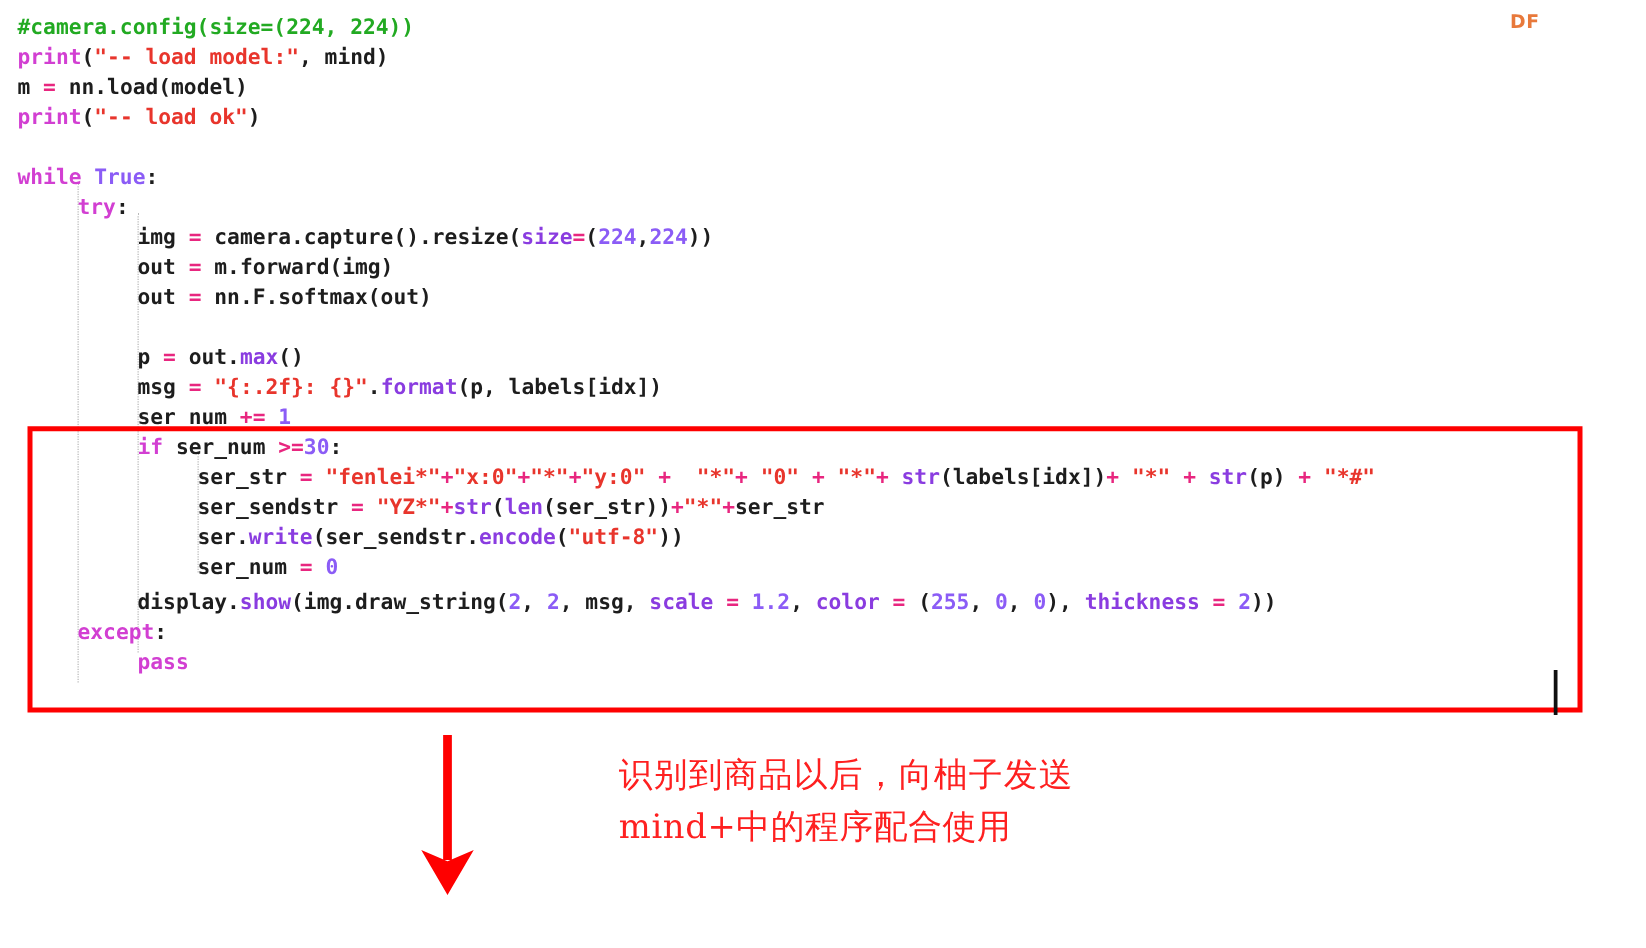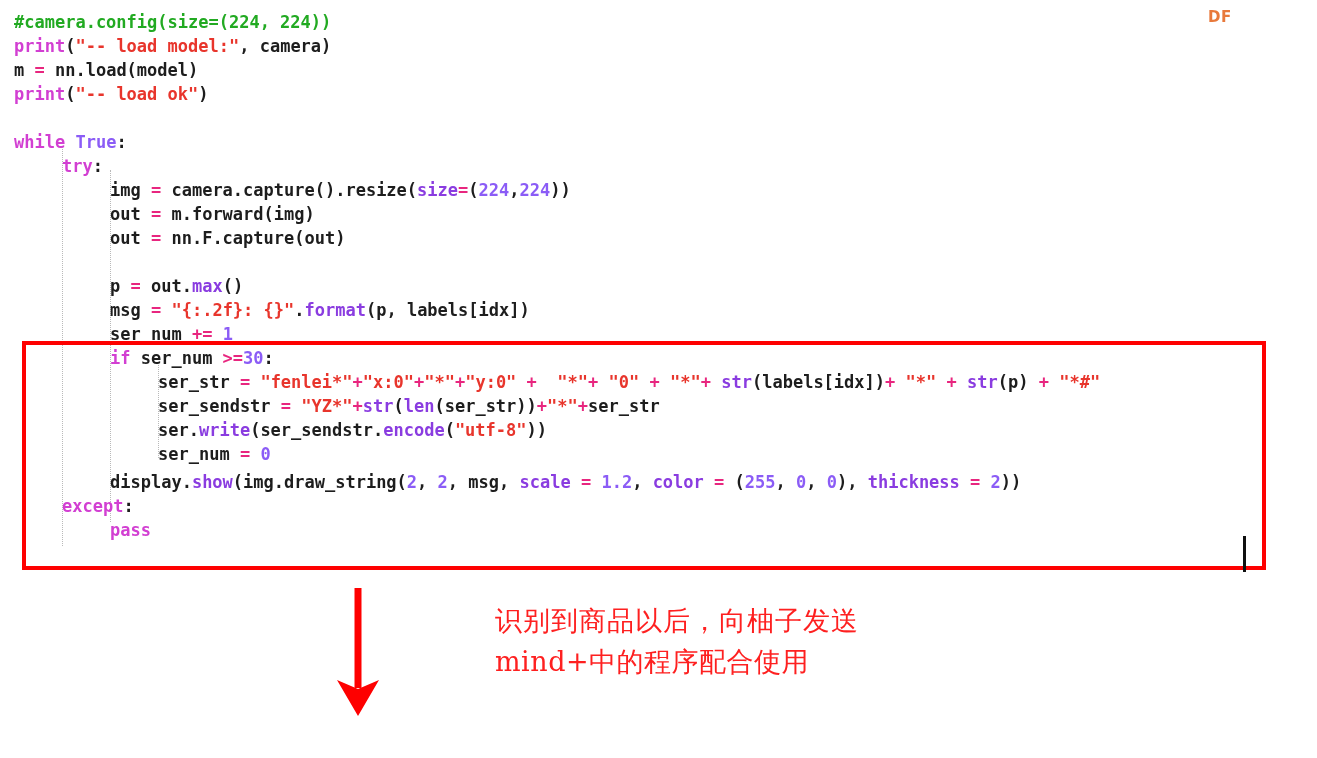--- a/index.html
+++ b/index.html
@@ -118,28 +118,28 @@
   }
 </style>
 </head>
 <body>
 
 <div id="code-area">
     <div class="indent-guide" style="left: 62px; top: 146px; height: 400px;"></div>
     <div class="indent-guide" style="left: 110px; top: 170px; height: 352px;"></div>
     <div class="indent-guide" style="left: 158px; top: 362px; height: 96px;"></div>
     <div class="code-line" style="top: 10px; left: 14px;"><span class="tok-comment">#camera.config(size=(224, 224))</span></div>
-    <div class="code-line" style="top: 34px; left: 14px;"><span class="tok-keyword">print</span><span class="tok-plain">(</span><span class="tok-string">"-- load model:"</span><span class="tok-plain">, camera)</span></div>
+    <div class="code-line" style="top: 34px; left: 14px;"><span class="tok-keyword">print</span><span class="tok-plain">(</span><span class="tok-string">"-- load model:"</span><span class="tok-plain">, mind)</span></div>
     <div class="code-line" style="top: 58px; left: 14px;"><span class="tok-plain">m </span><span class="tok-op">=</span><span class="tok-plain"> nn.load(model)</span></div>
     <div class="code-line" style="top: 82px; left: 14px;"><span class="tok-keyword">print</span><span class="tok-plain">(</span><span class="tok-string">"-- load ok"</span><span class="tok-plain">)</span></div>
     <div class="code-line" style="top: 130px; left: 14px;"><span class="tok-keyword">while </span><span class="tok-number">True</span><span class="tok-plain">:</span></div>
     <div class="code-line" style="top: 154px; left: 62px;"><span class="tok-keyword">try</span><span class="tok-plain">:</span></div>
     <div class="code-line" style="top: 178px; left: 110px;"><span class="tok-plain">img </span><span class="tok-op">=</span><span class="tok-plain"> camera.capture().resize(</span><span class="tok-func">size</span><span class="tok-op">=</span><span class="tok-plain">(</span><span class="tok-number">224</span><span class="tok-plain">,</span><span class="tok-number">224</span><span class="tok-plain">))</span></div>
     <div class="code-line" style="top: 202px; left: 110px;"><span class="tok-plain">out </span><span class="tok-op">=</span><span class="tok-plain"> m.forward(img)</span></div>
-    <div class="code-line" style="top: 226px; left: 110px;"><span class="tok-plain">out </span><span class="tok-op">=</span><span class="tok-plain"> nn.F.capture(out)</span></div>
+    <div class="code-line" style="top: 226px; left: 110px;"><span class="tok-plain">out </span><span class="tok-op">=</span><span class="tok-plain"> nn.F.softmax(out)</span></div>
     <div class="code-line" style="top: 274px; left: 110px;"><span class="tok-plain">p </span><span class="tok-op">=</span><span class="tok-plain"> out.</span><span class="tok-func">max</span><span class="tok-plain">()</span></div>
     <div class="code-line" style="top: 298px; left: 110px;"><span class="tok-plain">msg </span><span class="tok-op">=</span><span class="tok-plain"> </span><span class="tok-string">"{:.2f}: {}"</span><span class="tok-plain">.</span><span class="tok-func">format</span><span class="tok-plain">(p, labels[idx])</span></div>
     <div class="code-line" style="top: 322px; left: 110px;"><span class="tok-plain">ser_num </span><span class="tok-op">+=</span><span class="tok-plain"> </span><span class="tok-number">1</span></div>
     <div class="code-line" style="top: 346px; left: 110px;"><span class="tok-keyword">if </span><span class="tok-plain">ser_num </span><span class="tok-op">&gt;=</span><span class="tok-number">30</span><span class="tok-plain">:</span></div>
     <div class="code-line" style="top: 370px; left: 158px;"><span class="tok-plain">ser_str </span><span class="tok-op">=</span><span class="tok-plain"> </span><span class="tok-string">"fenlei*"</span><span class="tok-op">+</span><span class="tok-string">"x:0"</span><span class="tok-op">+</span><span class="tok-string">"*"</span><span class="tok-op">+</span><span class="tok-string">"y:0"</span><span class="tok-plain"> </span><span class="tok-op">+</span><span class="tok-plain">  </span><span class="tok-string">"*"</span><span class="tok-op">+</span><span class="tok-plain"> </span><span class="tok-string">"0"</span><span class="tok-plain"> </span><span class="tok-op">+</span><span class="tok-plain"> </span><span class="tok-string">"*"</span><span class="tok-op">+</span><span class="tok-plain"> </span><span class="tok-func">str</span><span class="tok-plain">(labels[idx])</span><span class="tok-op">+</span><span class="tok-plain"> </span><span class="tok-string">"*"</span><span class="tok-plain"> </span><span class="tok-op">+</span><span class="tok-plain"> </span><span class="tok-func">str</span><span class="tok-plain">(p) </span><span class="tok-op">+</span><span class="tok-plain"> </span><span class="tok-string">"*#"</span></div>
     <div class="code-line" style="top: 394px; left: 158px;"><span class="tok-plain">ser_sendstr </span><span class="tok-op">=</span><span class="tok-plain"> </span><span class="tok-string">"YZ*"</span><span class="tok-op">+</span><span class="tok-func">str</span><span class="tok-plain">(</span><span class="tok-func">len</span><span class="tok-plain">(ser_str))</span><span class="tok-op">+</span><span class="tok-string">"*"</span><span class="tok-op">+</span><span class="tok-plain">ser_str</span></div>
     <div class="code-line" style="top: 418px; left: 158px;"><span class="tok-plain">ser.</span><span class="tok-func">write</span><span class="tok-plain">(ser_sendstr.</span><span class="tok-func">encode</span><span class="tok-plain">(</span><span class="tok-string">"utf-8"</span><span class="tok-plain">))</span></div>
     <div class="code-line" style="top: 442px; left: 158px;"><span class="tok-plain">ser_num </span><span class="tok-op">=</span><span class="tok-plain"> </span><span class="tok-number">0</span></div>
     <div class="code-line" style="top: 470px; left: 110px;"><span class="tok-plain">display.</span><span class="tok-func">show</span><span class="tok-plain">(img.draw_string(</span><span class="tok-number">2</span><span class="tok-plain">, </span><span class="tok-number">2</span><span class="tok-plain">, msg, </span><span class="tok-func">scale</span><span class="tok-plain"> </span><span class="tok-op">=</span><span class="tok-plain"> </span><span class="tok-number">1.2</span><span class="tok-plain">, </span><span class="tok-func">color</span><span class="tok-plain"> </span><span class="tok-op">=</span><span class="tok-plain"> (</span><span class="tok-number">255</span><span class="tok-plain">, </span><span class="tok-number">0</span><span class="tok-plain">, </span><span class="tok-number">0</span><span class="tok-plain">), </span><span class="tok-func">thickness</span><span class="tok-plain"> </span><span class="tok-op">=</span><span class="tok-plain"> </span><span class="tok-number">2</span><span class="tok-plain">))</span></div>
     <div class="code-line" style="top: 494px; left: 62px;"><span class="tok-keyword">except</span><span class="tok-plain">:</span></div>

